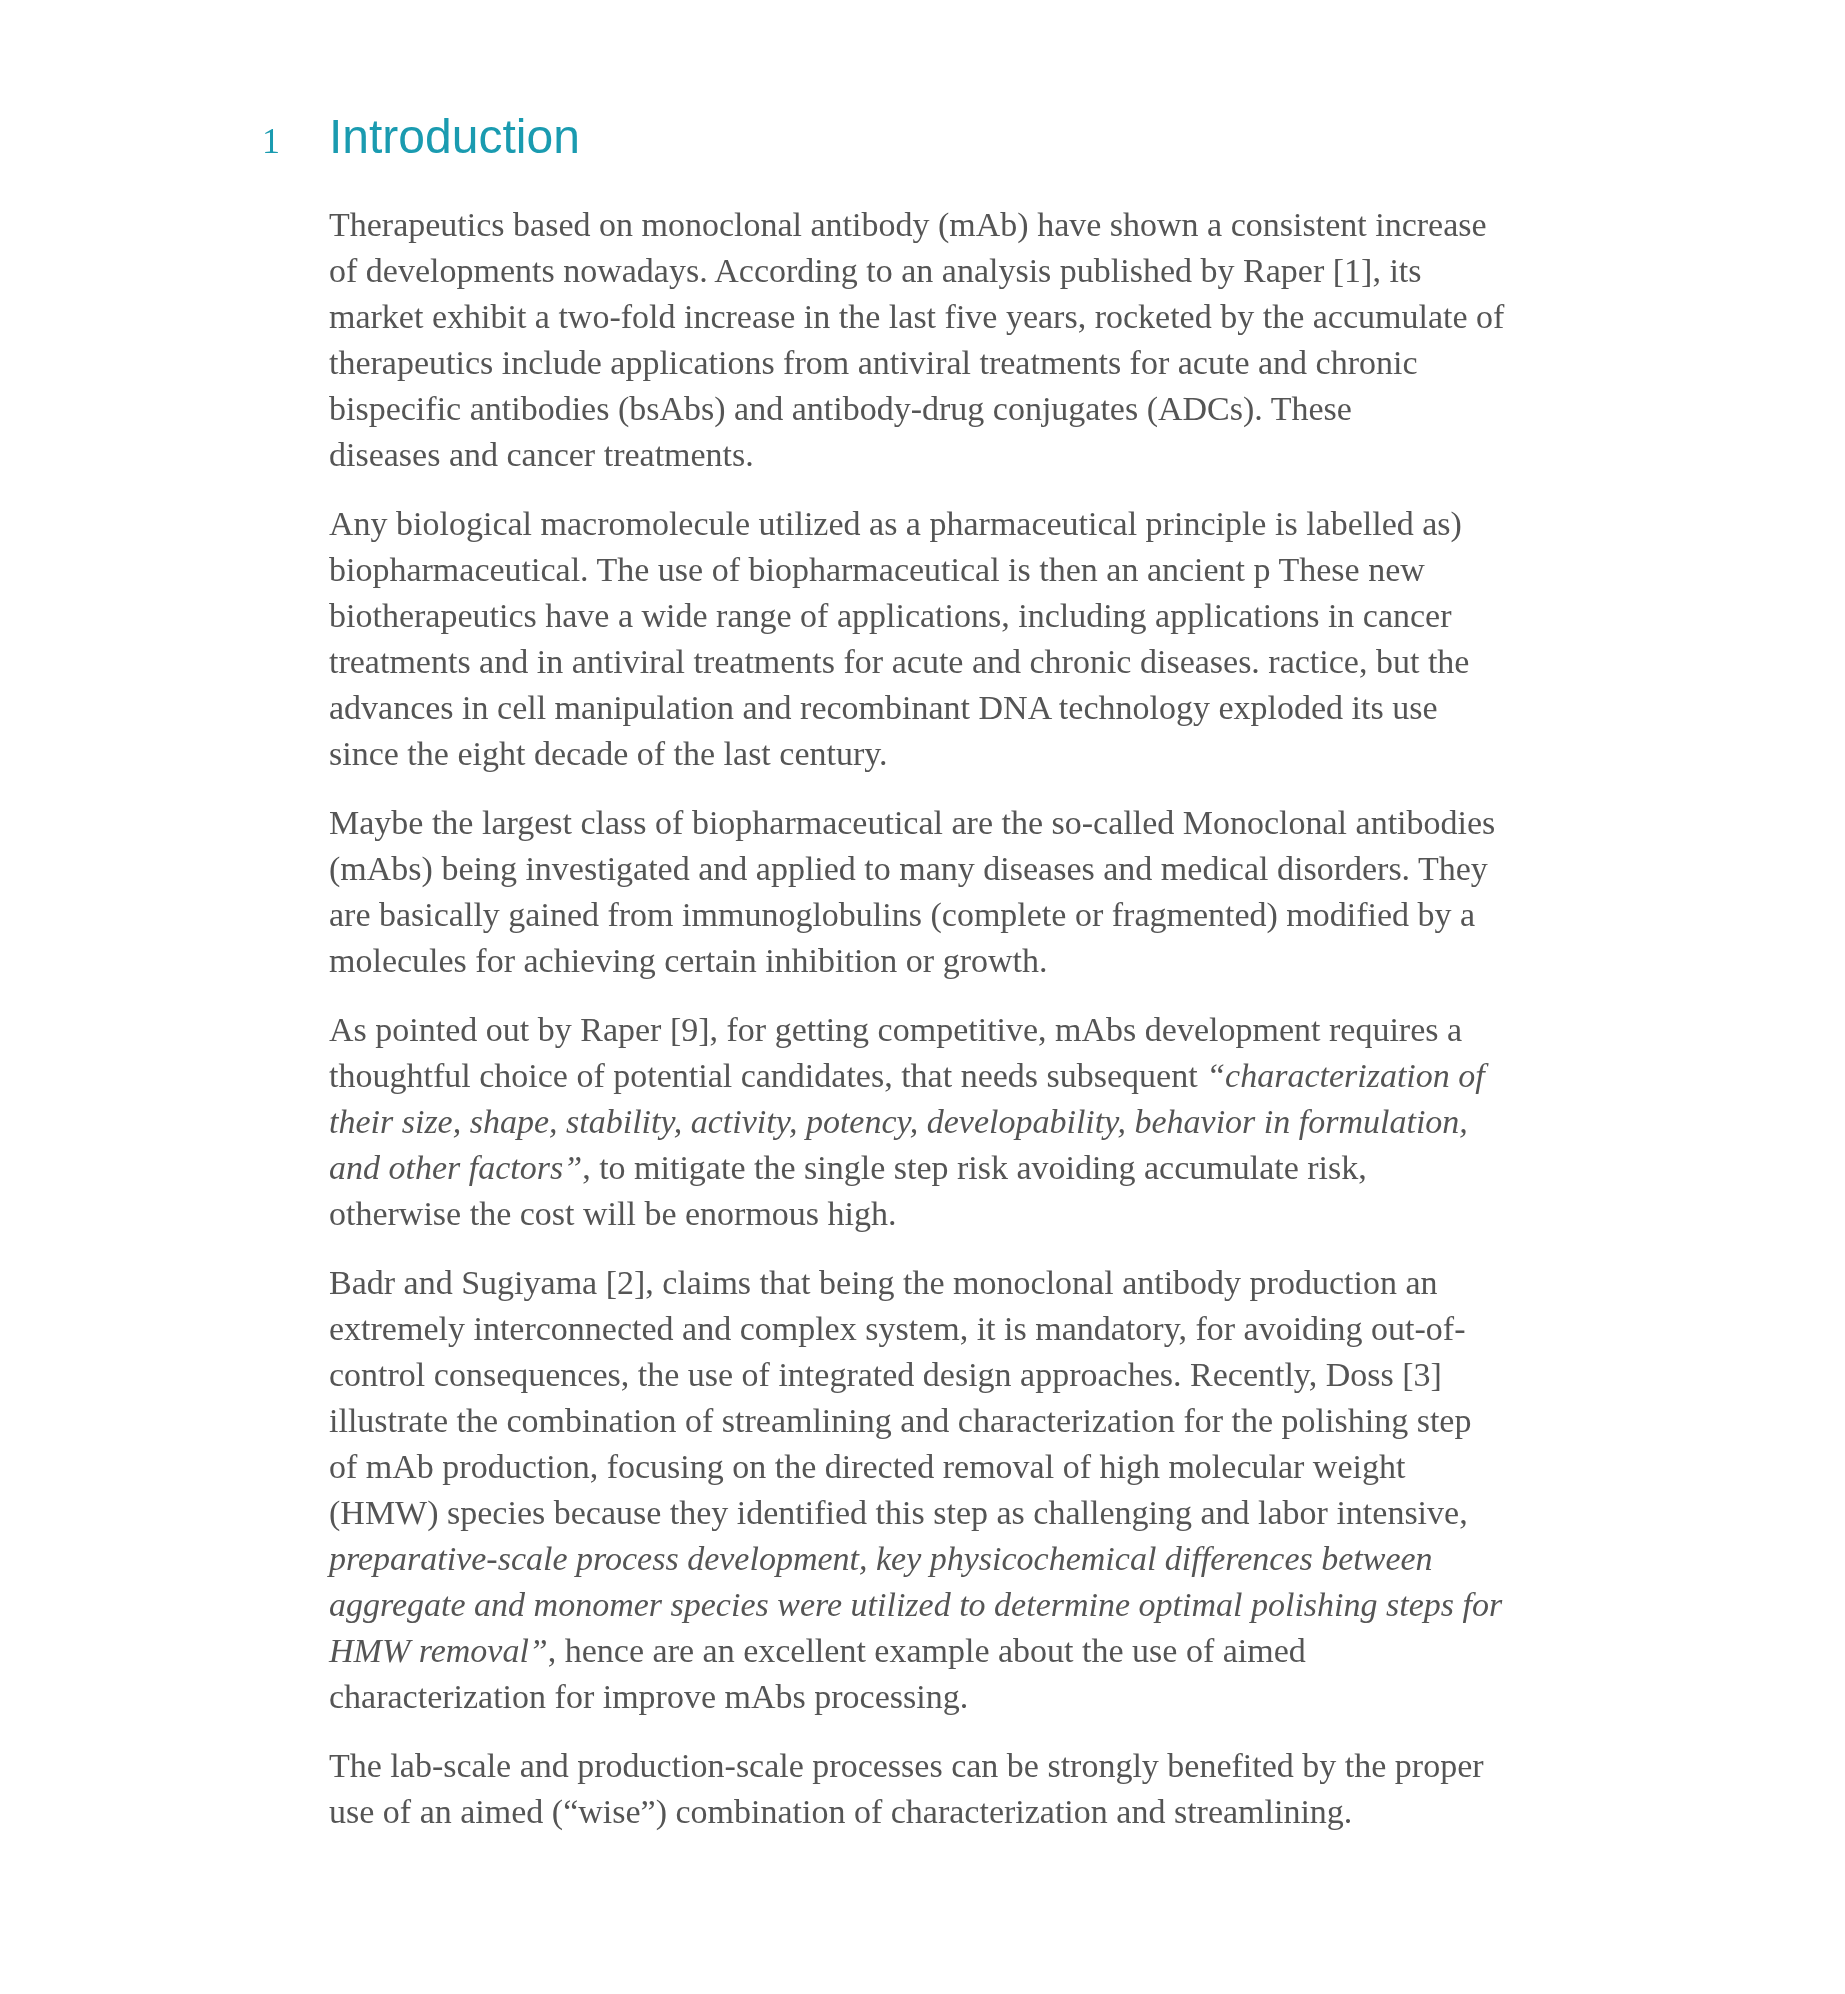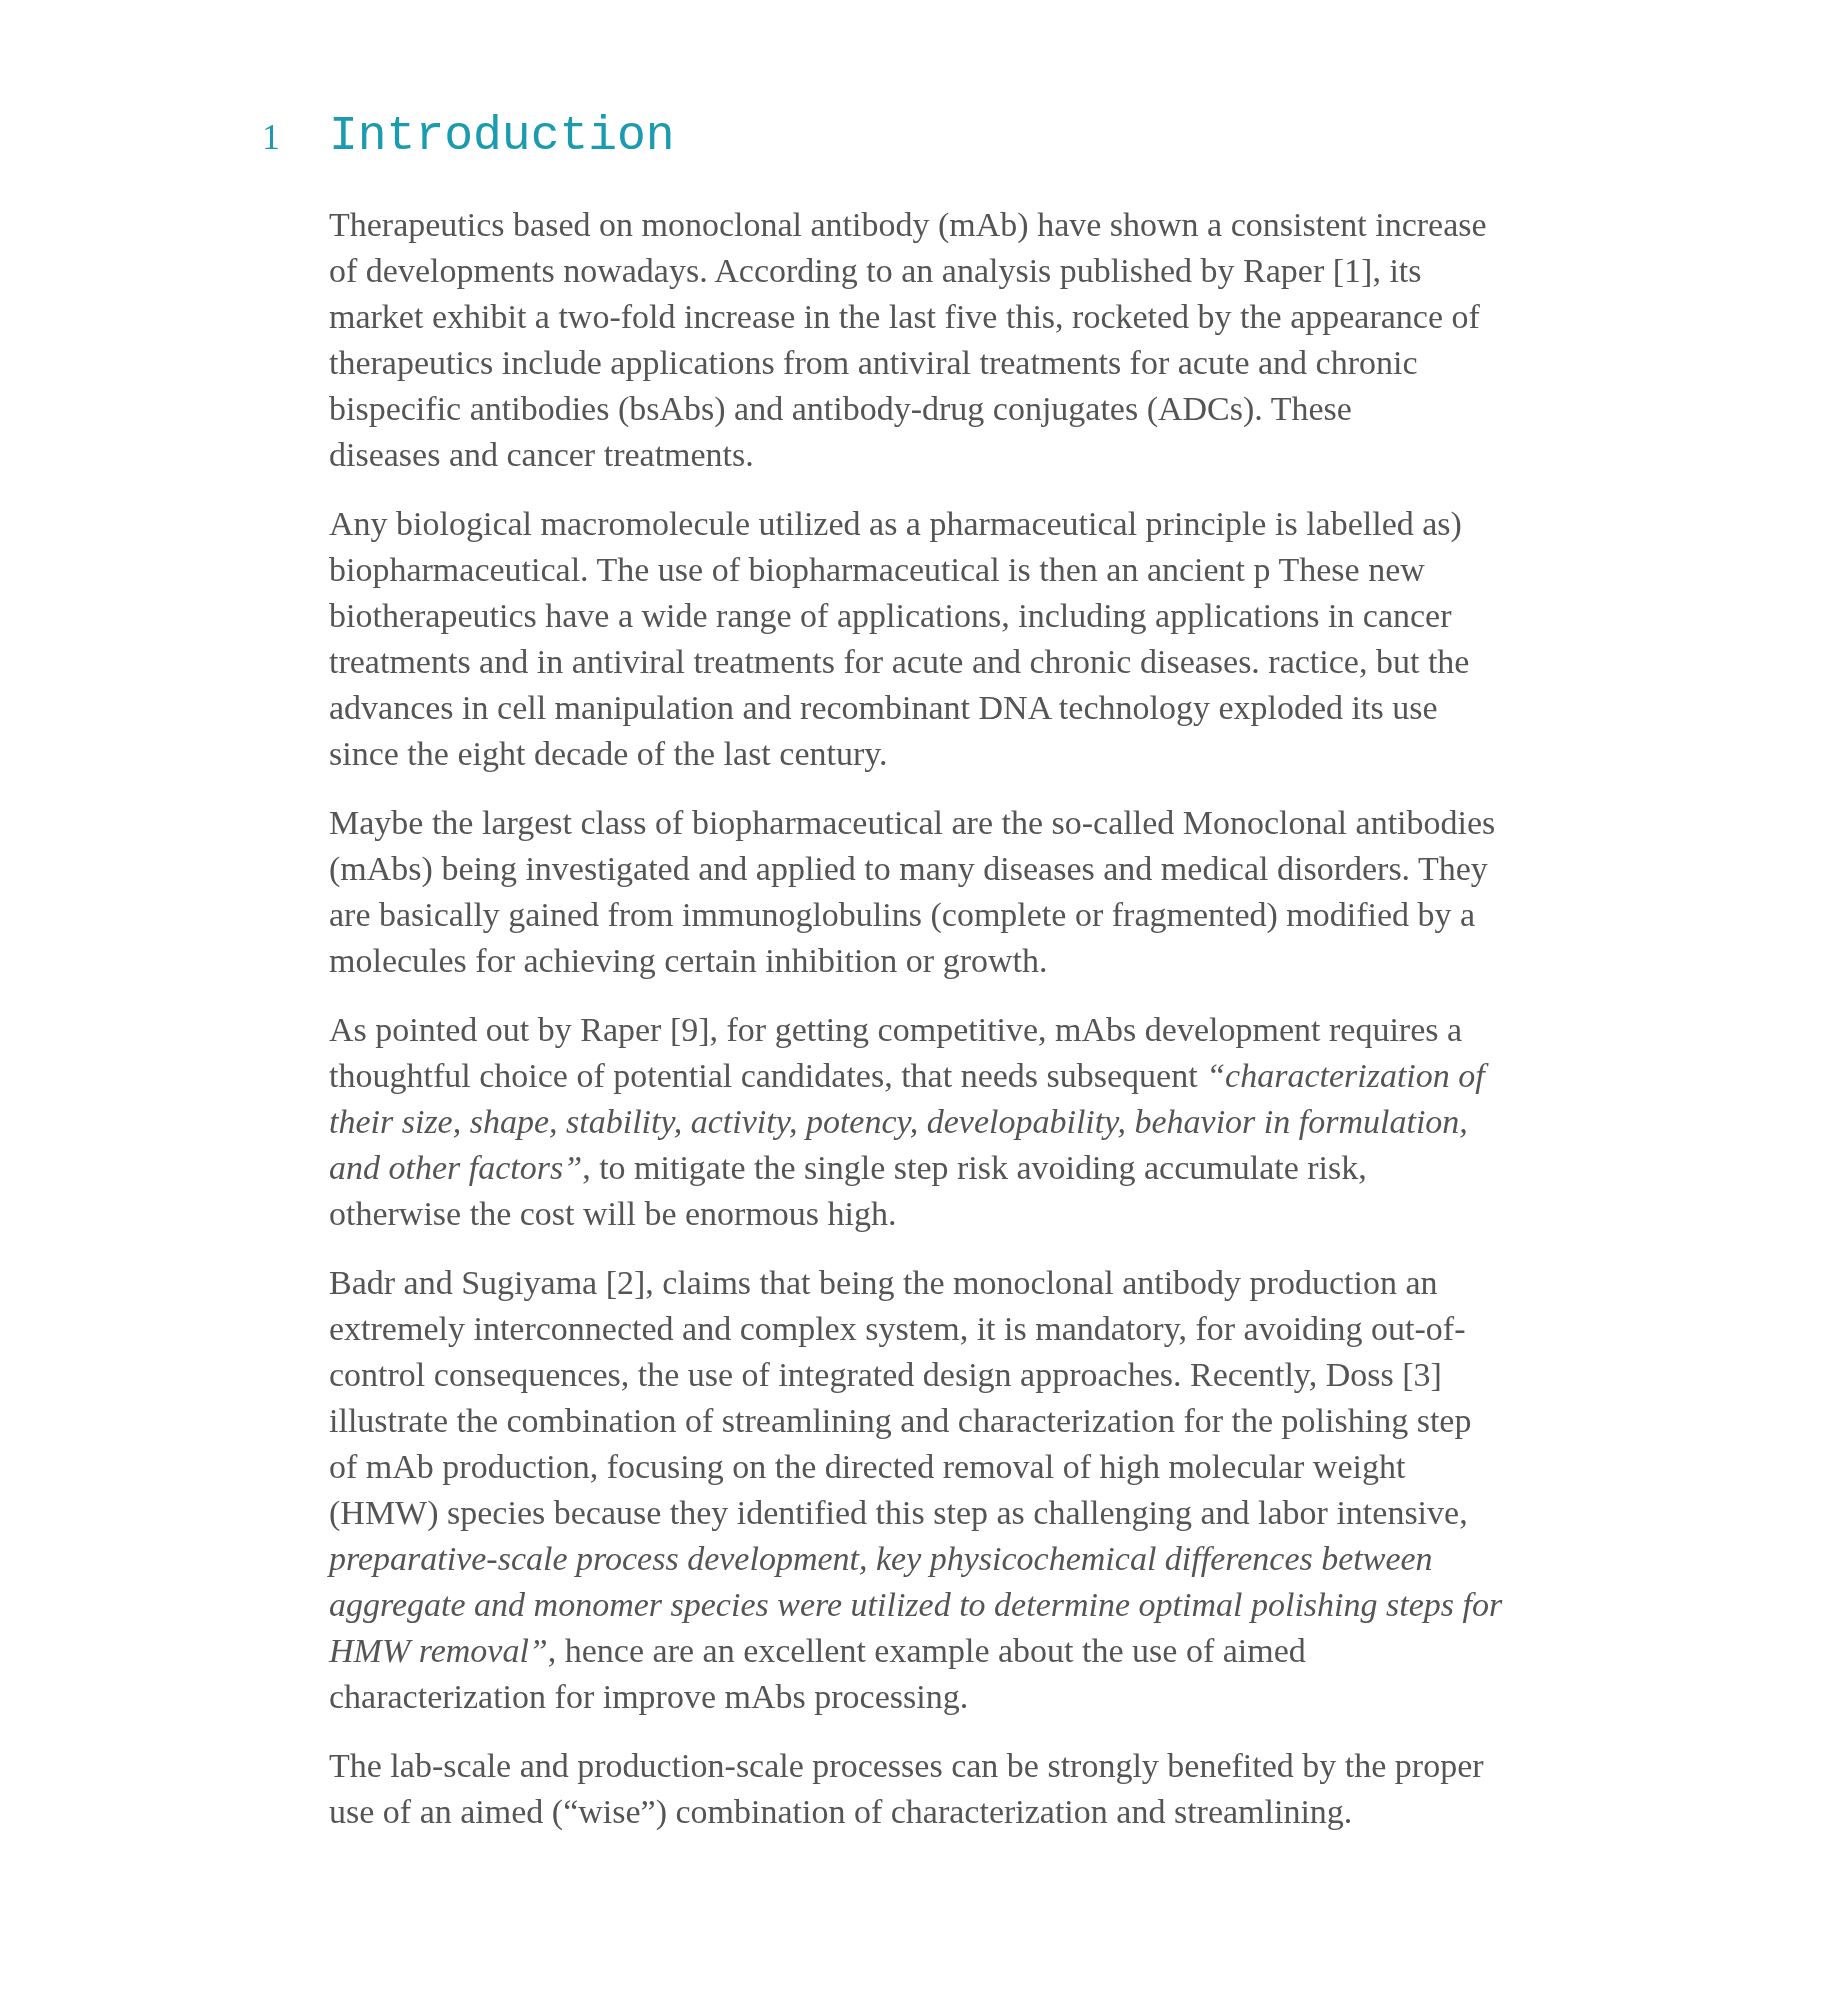--- a/index.html
+++ b/index.html
@@ -32,21 +32,21 @@
       font-family: "DejaVu Serif", "Liberation Serif", serif;
     }
     .heading .num {
       font-size: 36px;
       width: 67px;
       display: inline-block;
       font-family: "Liberation Serif", serif;
     }
     .heading .title {
       font-size: 48px;
-      font-family: Liberation Mono, monospace;
+      font-family: Liberation Sans, sans-serif;
       letter-spacing: 0px;
     }
     .body {
       position: absolute;
       left: 329px;
       top: 190px;
       width: 1274px;
       color: #555555;
       font-family: "Liberation Serif", serif;
       font-size: 34px;
@@ -69,21 +69,21 @@
 
 <div class="page">
   <div class="heading">
     <span class="num">1</span>
     <span class="title">Introduction</span>
   </div>
   <div class="body" id="body">
       <p class="para">
         <span class="line"><span>Therapeutics based on monoclonal antibody (mAb) have shown a consistent increase</span></span>
         <span class="line"><span>of developments nowadays. According to an analysis published by Raper [1],  its</span></span>
-        <span class="line"><span>market exhibit a two-fold increase in the last five this, rocketed by the appearance of</span></span>
+        <span class="line"><span>market exhibit a two-fold increase in the last five years, rocketed by the accumulate of</span></span>
         <span class="line"><span>therapeutics include applications from antiviral treatments for acute and chronic</span></span>
         <span class="line"><span>bispecific antibodies (bsAbs) and antibody-drug conjugates (ADCs). These</span></span>
         <span class="line"><span>diseases and cancer treatments.</span></span>
       </p>
       <p class="para">
         <span class="line"><span>Any biological macromolecule utilized as a pharmaceutical principle is labelled as)</span></span>
         <span class="line"><span>biopharmaceutical. The use of biopharmaceutical is then an ancient p These new</span></span>
         <span class="line"><span>biotherapeutics have a wide range of applications, including applications in cancer</span></span>
         <span class="line"><span>treatments and in antiviral treatments for acute and chronic diseases. ractice, but the</span></span>
         <span class="line"><span>advances in cell manipulation and recombinant DNA technology exploded its use</span></span>

